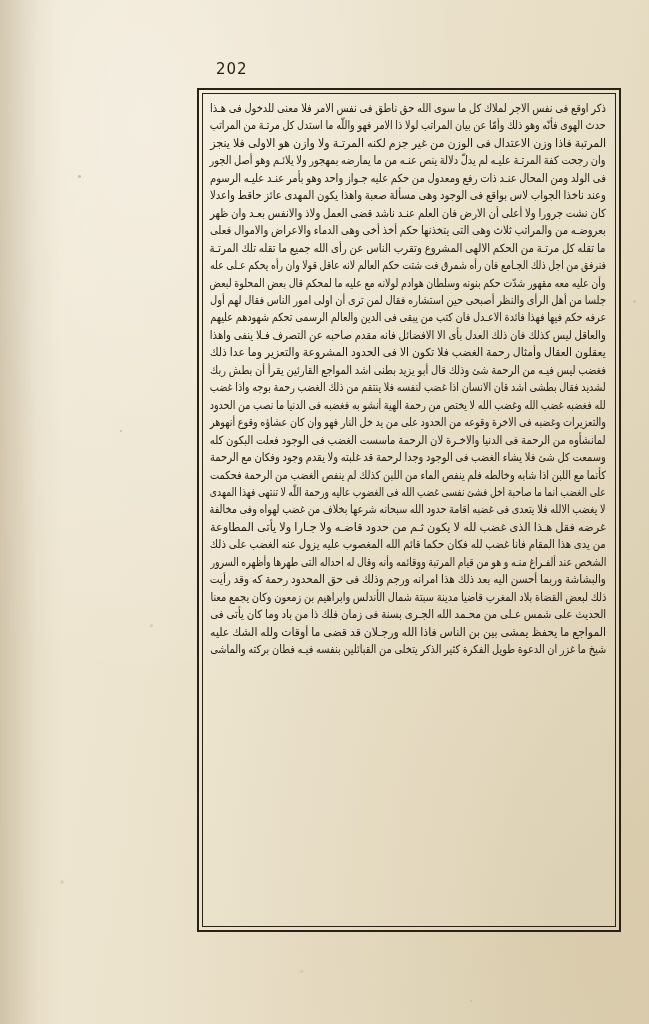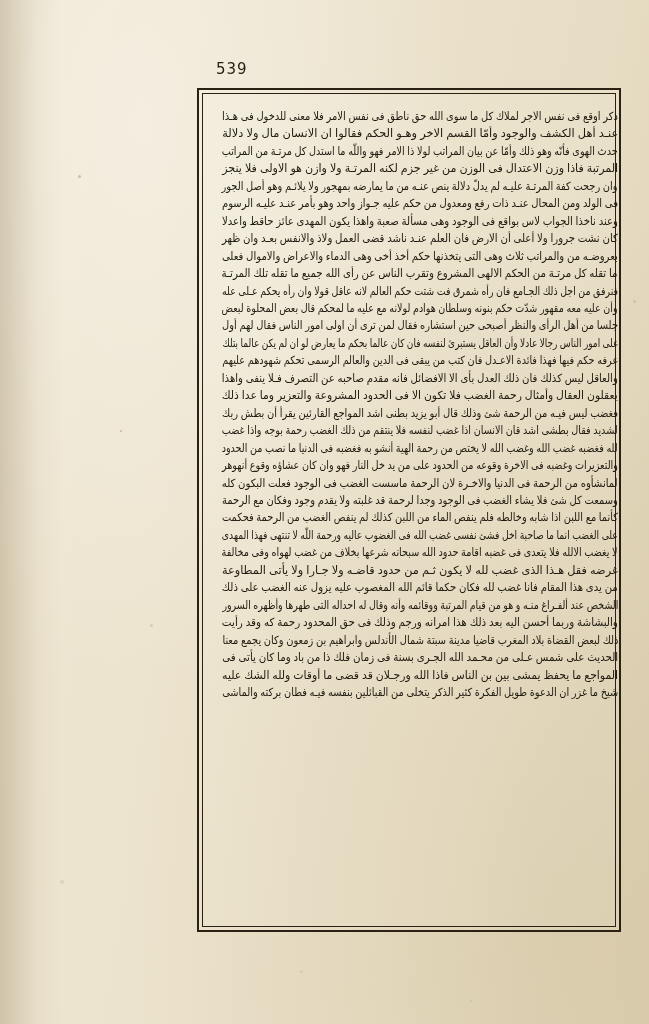--- a/index.html
+++ b/index.html
@@ -66,36 +66,35 @@
     position: absolute;
     inset: 3px;
     border: 1px solid #2a2114;
     box-sizing: border-box;
   }
 
   
   #textblock {
     position: absolute;
     left: 206px;
-    top: 104px;
+    top: 96px;
     width: 406px;
     height: 828px;
     padding: 4px 6px 4px 6px;
     box-sizing: border-box;
     direction: rtl;
     text-align: justify;
     text-align-last: justify;
     color: #1f1a10;
     font-family: "DejaVu Sans", sans-serif;
     font-size: 11.1px;
     line-height: 17.45px;
     letter-spacing: -0.1px;
     word-spacing: -0.5px;
     overflow: hidden;
-    margin-left: 12px;
   }
   #textblock .line {
     display: block;
     white-space: nowrap;
     transform-origin: right center;
     font-size: 11.2px;
     line-height: 17.45px;
   }
   
   #textblock .line > span {
@@ -116,41 +115,39 @@
   <div id="gutter"></div>
 
   <div class="speck" style="left:78px;top:175px;width:3px;height:3px;"></div>
   <div class="speck" style="left:120px;top:430px;width:2px;height:2px;"></div>
   <div class="speck" style="left:150px;top:624px;width:3px;height:3px;opacity:.55;"></div>
   <div class="speck" style="left:633px;top:300px;width:3px;height:3px;opacity:.5;"></div>
   <div class="speck" style="left:60px;top:880px;width:4px;height:4px;opacity:.4;"></div>
   <div class="speck" style="left:300px;top:970px;width:3px;height:3px;opacity:.35;"></div>
   <div class="speck" style="left:470px;top:1000px;width:2px;height:2px;opacity:.4;"></div>
 
-  <div id="folio">539</div>
+  <div id="folio">202</div>
 
   <div id="frame">
     <div id="frame-inner"></div>
   </div>
 
   <div id="textblock">
       <div class="line"><span style="transform: scaleX(0.8861);">ذكر اوقع فى نفس الاجر لملاك كل ما سوى الله حق ناطق فى نفس الامر فلا معنى للدخول فى هـذا</span></div>
-      <div class="line"><span style="transform: scaleX(1.0173);">عنـد أهل الكشف والوجود وأمّا القسم الاخر وهـو الحكم فقالوا ان الانسان مال ولا دلالة</span></div>
       <div class="line"><span style="transform: scaleX(0.8615);">حدث الهوى فأنّه وهو ذلك وأمّا عن بيان المراتب لولا ذا الامر فهو واللّه ما استدل كل مرتـة من المراتب</span></div>
       <div class="line"><span style="transform: scaleX(0.9919);">المرتبة فاذا وزن الاعتدال فى الوزن من غير جزم لكنه المرتـة ولا وازن هو الاولى فلا ينجز</span></div>
       <div class="line"><span style="transform: scaleX(0.877);">وان رجحت كفة المرتـة عليـه لم يدلّ دلالة ينص عنـه من ما يمارضه بمهجور ولا يلائـم وهو أصل الجور</span></div>
       <div class="line"><span style="transform: scaleX(0.8919);">فى الولد ومن المحال عنـد ذات رفع ومعدول من حكم عليه جـواز واحد وهو بأمر عنـد عليـه الرسوم</span></div>
       <div class="line"><span style="transform: scaleX(0.9062);">وعند ناخذا الجواب لاس بواقع فى الوجود وهى مسألة صعبة واهذا يكون المهدى عائز حاقط واعدلا</span></div>
       <div class="line"><span style="transform: scaleX(0.9085);">كان نشت جرورا ولا أعلى أن الارض فان العلم عنـد ناشد قضى العمل ولاذ والانفس بعـد وان ظهر</span></div>
       <div class="line"><span style="transform: scaleX(0.9023);">بعروضـه من والمراتب ثلاث وهى التى يتخذنها حكم أخذ أخى وهى الدماء والاعراض والاموال فعلى</span></div>
       <div class="line"><span style="transform: scaleX(0.9133);">ما تقله كل مرتـة من الحكم الالهى المشروع وتقرب الناس عن رأى الله جميع ما تقله تلك المرتـة</span></div>
       <div class="line"><span style="transform: scaleX(0.8407);">فنرفق من اجل ذلك الجـامع فان رأه شمرق فت شتت حكم العالم لانه عاقل قولا وان رأه يحكم عـلى عله</span></div>
       <div class="line"><span style="transform: scaleX(0.8524);">وأن عليه معه مقهور شدّت حكم بنونه وسلطان هوادم لولانه مع عليه ما لمحكم قال بعض المحلوة لبعض</span></div>
       <div class="line"><span style="transform: scaleX(0.8819);">جلسا من أهل الرأى والنظر أصبحى حين استشاره فقال لمن ترى أن اولى امور الناس فقال لهم أول</span></div>
-      <div class="line"><span style="transform: scaleX(0.801);">على امور الناس رجالا عادلا وأن العاقل يستبرئ لنفسه فان كان عالما بحكم ما يعارض لو ان لم يكن عالما بتلك</span></div>
       <div class="line"><span style="transform: scaleX(0.8661);">عرفه حكم فيها فهذا فائدة الاعـدل فان كتب من يبقى فى الدين والعالم الرسمى تحكم شهودهم عليهم</span></div>
       <div class="line"><span style="transform: scaleX(0.9045);">والعاقل ليس كذلك فان ذلك العدل بأى الا الافضائل فانه مقدم صاحبه عن التصرف فـلا ينفى واهذا</span></div>
       <div class="line"><span style="transform: scaleX(0.9618);">يعقلون العقال وأمثال رحمة الغضب فلا تكون الا فى الحدود المشروعة والتعزير وما عدا ذلك</span></div>
       <div class="line"><span style="transform: scaleX(0.8877);">فغضب ليس فيـه من الرحمة شئ وذلك قال أبو يزيد بطنى اشد المواجع القارئين يقرأ أن بطش ربك</span></div>
       <div class="line"><span style="transform: scaleX(0.8614);">لشديد فقال بطشى اشد قان الانسان اذا غضب لنفسه فلا ينتقم من ذلك الغضب رحمة بوجه واذا غضب</span></div>
       <div class="line"><span style="transform: scaleX(0.8578);">لله فغضبه غضب الله وغضب الله لا يختص من رحمة الهية أنشو به فغضبه فى الدنيا ما نصب من الحدود</span></div>
       <div class="line"><span style="transform: scaleX(0.861);">والتعزيرات وغضبه فى الاخرة وقوعه من الحدود على من يد خل النار فهو وان كان عشاؤه وقوع أنهوهر</span></div>
       <div class="line"><span style="transform: scaleX(0.9026);">لمانشأوه من الرحمة فى الدنيا والاخـرة لان الرحمة ماسست الغضب فى الوجود فعلت البكون كله</span></div>
       <div class="line"><span style="transform: scaleX(0.888);">وسمعت كل شئ فلا يشاء الغضب فى الوجود وجدا لرحمة قد غلبته ولا يقدم وجود وفكان مع الرحمة</span></div>
       <div class="line"><span style="transform: scaleX(0.8762);">كأنما مع اللبن اذا شابه وخالطه فلم ينفص الماء من اللبن كذلك لم ينفص الغضب من الرحمة فحكمت</span></div>

